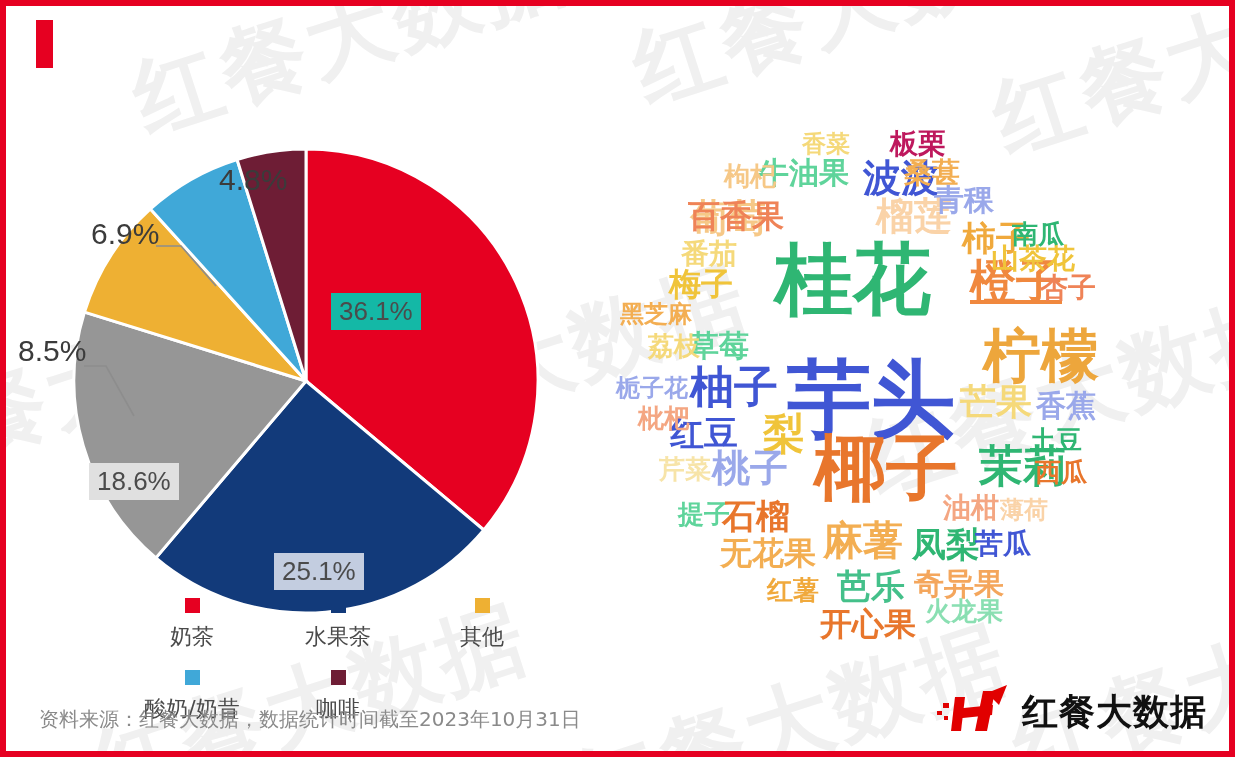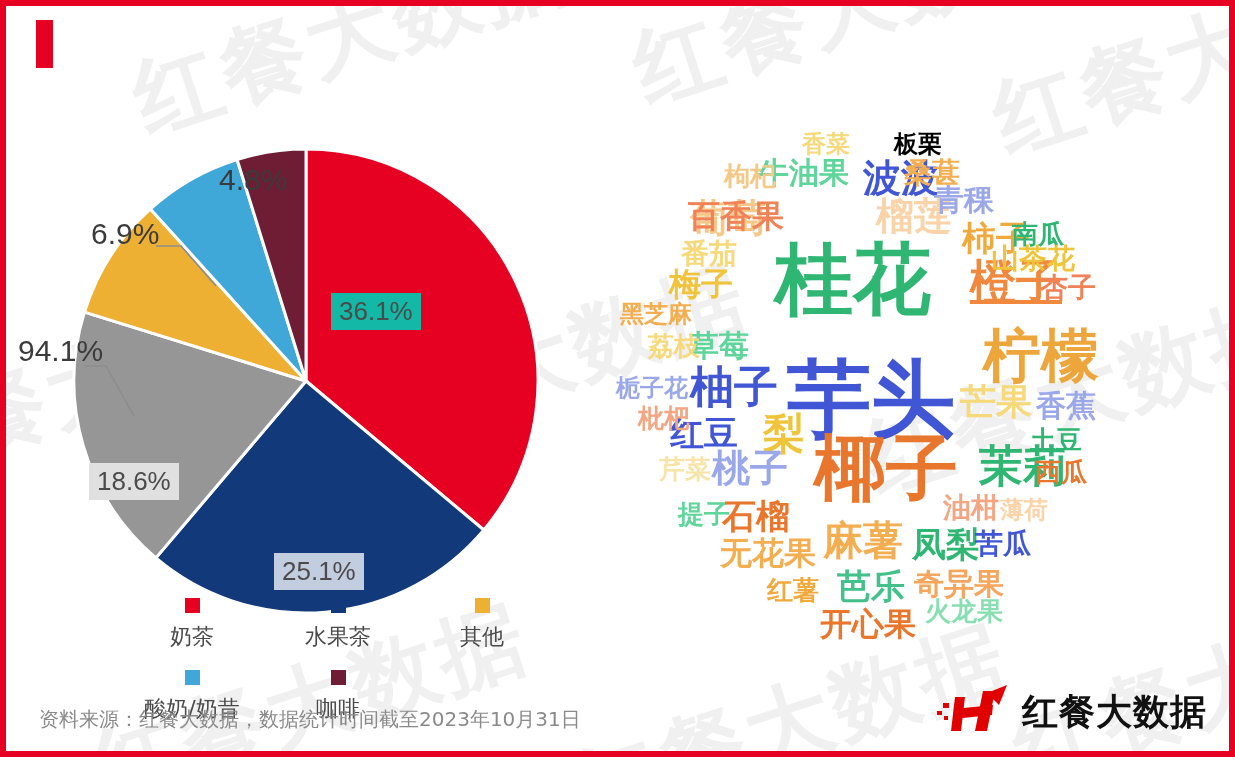--- a/index.html
+++ b/index.html
@@ -139,21 +139,21 @@
         <path d="M 150,165 L 175,165 L 210,205"></path>
         <path d="M 78,285 L 100,285 L 128,335"></path>
       </g>
     </svg>
     <div id="pie-labels">
         <div class="pct-in" style="left: 325px; top: 212px; background: #14b8a6;">36.1%</div>
         <div class="pct-in" style="left: 268px; top: 472px; background: rgb(195, 205, 224);">25.1%</div>
         <div class="pct-in" style="left: 83px; top: 382px; background: rgb(224, 224, 224);">18.6%</div>
         <div class="pct-out" style="left: 213px; top: 82px;">4.8%</div>
         <div class="pct-out" style="left: 85px; top: 136px;">6.9%</div>
-        <div class="pct-out" style="left: 12px; top: 253px;">94.1%</div>
+        <div class="pct-out" style="left: 12px; top: 253px;">8.5%</div>
       </div>
   </div>
 
   <div id="legend">
       <div class="lg-item">
         <span class="lg-swatch" style="background: rgb(230, 0, 33);"></span>
         <span class="lg-label">奶茶</span>
       </div>
       <div class="lg-item">
         <span class="lg-swatch" style="background: rgb(18, 58, 122);"></span>
@@ -199,21 +199,21 @@
       <div class="wc" style="left: 208px; top: 57px; font-size: 30px; color: rgb(95, 212, 155); text-align: center;">牛油果</div>
       <div class="wc" style="left: 400px; top: 122px; font-size: 34px; color: rgb(240, 169, 60);">柿子</div>
       <div class="wc" style="left: 437px; top: 143px; font-size: 28px; color: rgb(240, 196, 58);">山茶花</div>
       <div class="wc" style="left: 472px; top: 172px; font-size: 28px; color: rgb(239, 131, 87);">杏子</div>
       <div class="wc" style="left: 442px; top: 118px; font-size: 26px; color: rgb(47, 182, 115);">南瓜</div>
       <div class="wc" style="left: 123px; top: 230px; font-size: 30px; color: rgb(95, 212, 155);">草莓</div>
       <div class="wc" style="left: 105px; top: 168px; font-size: 32px; color: rgb(240, 196, 58);">梅子</div>
       <div class="wc" style="left: 113px; top: 138px; font-size: 28px; color: rgb(245, 217, 122);">番茄</div>
       <div class="wc" style="left: 336px; top: 57px; font-size: 28px; color: rgb(243, 174, 82);">桑葚</div>
       <div class="wc" style="left: 368px; top: 84px; font-size: 30px; color: rgb(154, 168, 234);">青稞</div>
-      <div class="wc" style="left: 322px; top: 28px; font-size: 24px; color: #000000;">板栗</div>
+      <div class="wc" style="left: 322px; top: 28px; font-size: 28px; color: #be185d;">板栗</div>
       <div class="wc" style="left: 230px; top: 28px; font-size: 24px; color: rgb(245, 217, 122);">香菜</div>
       <div class="wc" style="left: 154px; top: 60px; font-size: 26px; color: rgb(246, 200, 135);">枸杞</div>
       <div class="wc" style="left: 60px; top: 198px; font-size: 24px; color: rgb(243, 174, 82);">黑芝麻</div>
       <div class="wc" style="left: 78px; top: 230px; font-size: 26px; color: rgb(245, 217, 122);">荔枝</div>
       <div class="wc" style="left: 56px; top: 272px; font-size: 24px; color: rgb(154, 168, 234);">栀子花</div>
       <div class="wc" style="left: 68px; top: 302px; font-size: 26px; color: rgb(244, 166, 130);">枇杷</div>
       <div class="wc" style="left: 89px; top: 353px; font-size: 26px; color: rgb(247, 228, 168);">芹菜</div>
       <div class="wc" style="left: 108px; top: 398px; font-size: 26px; color: rgb(95, 212, 155);">提子</div>
       <div class="wc" style="left: 197px; top: 474px; font-size: 26px; color: rgb(240, 169, 60);">红薯</div>
       <div class="wc" style="left: 368px; top: 495px; font-size: 26px; color: rgb(138, 223, 178);">火龙果</div>

